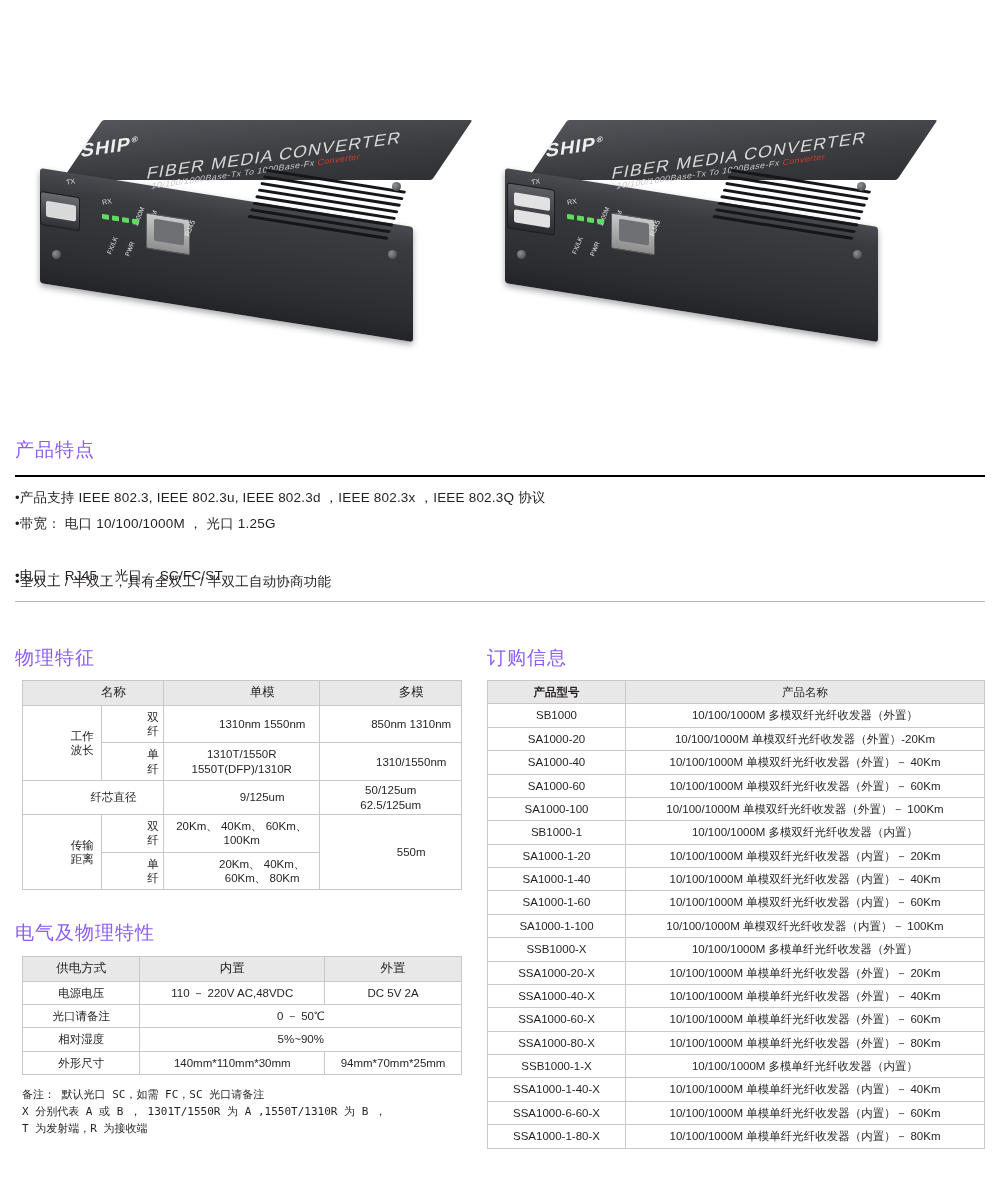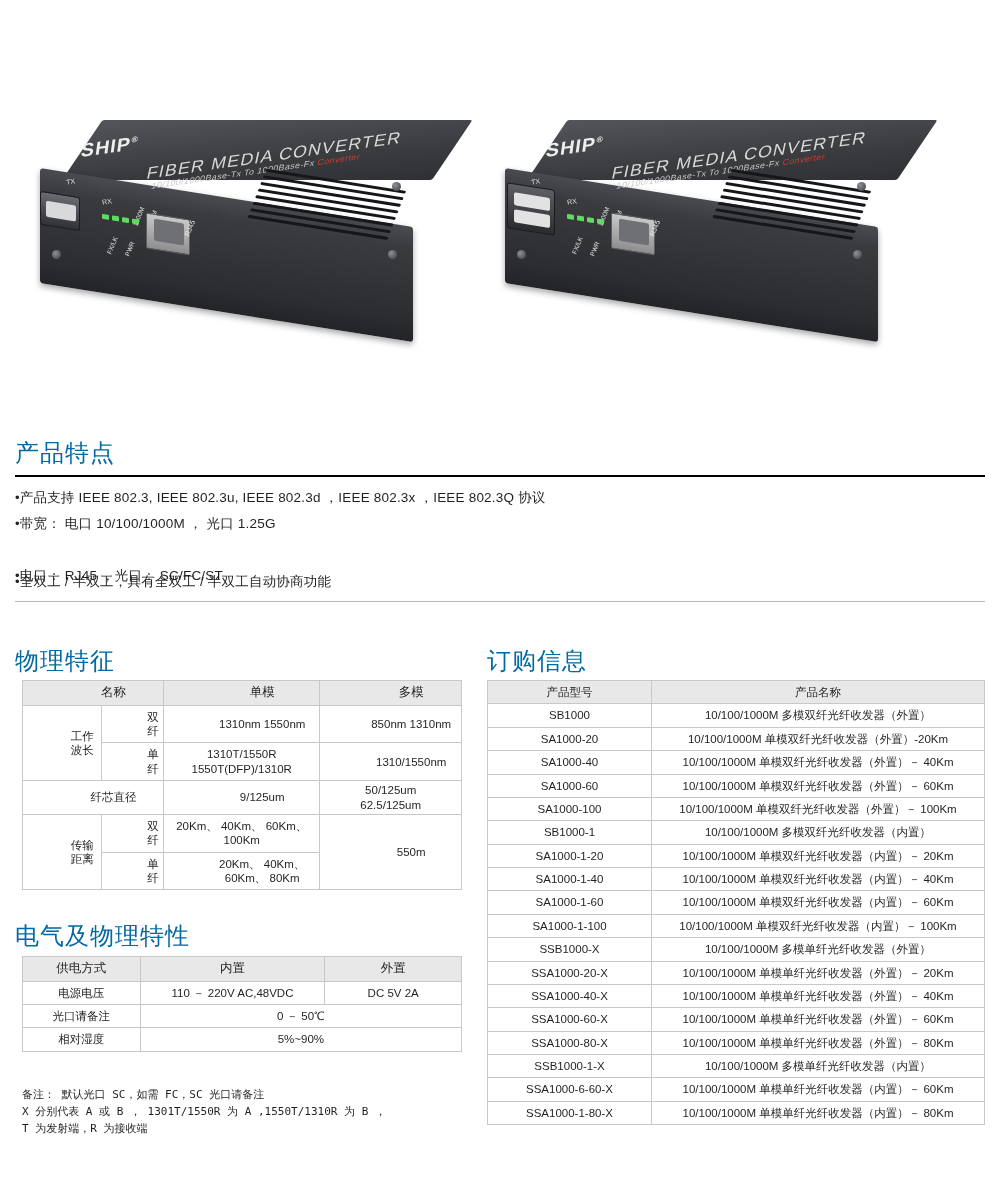--- a/index.html
+++ b/index.html
@@ -130,21 +130,21 @@
   .s1 { left:352px; top:62px; }
   .s2 { left:348px; top:130px; }
   .s3 { left:12px; top:130px; }
 
   
   .hr {
     position:absolute; left:15px; width:970px; height:1px; background:#b9b9b9;
   }
   .hr.thick { height:2px; background:#000; }
   .h-sec {
-    position:absolute; font-size:24px; color:#0369a1; letter-spacing:1px;
+    position:absolute; font-size:19px; color:#8b5cf6; letter-spacing:1px;
   }
 
   
   .feat {
     position:absolute; left:15px; font-size:13.5px; color:#231f20; letter-spacing:0.2px;
   }
   .feat .dot { font-size:13px; }
 
   
   table { border-collapse:collapse; font-size:11.5px; }
@@ -326,35 +326,40 @@
       <td>DC 5V 2A</td>
     </tr>
     <tr>
       <td>光口请备注</td>
       <td colspan="2">0 － 50℃</td>
     </tr>
     <tr>
       <td>相对湿度</td>
       <td colspan="2">5%~90%</td>
     </tr>
+    <tr>
+      <td>外形尺寸</td>
+      <td>140mm*110mm*30mm</td>
+      <td>94mm*70mm*25mm</td>
+    </tr>
   </tbody>
 </table>
 
 <div class="note">
   <div>备注：  默认光口 SC，如需 FC，SC 光口请备注</div>
   <div>X 分别代表 A 或 B ， 1301T/1550R 为 A ,1550T/1310R 为 B ，</div>
   <div>T 为发射端，R 为接收端</div>
 </div>
 
 <div class="h-sec" style="left:487px; top:645px;text-align:center;">订购信息</div>
 
 <table class="tbl" id="order-table">
   <thead>
     <tr>
-      <td style="width:164px;">产品型号</td>
+      <td style="width:138px;font-weight:bold;">产品型号</td>
       <td>产品名称</td>
     </tr>
   </thead>
   <tbody id="order-body">
       <tr>
         <td>SB1000</td>
         <td class="name">10/100/1000M 多模双纤光纤收发器（外置）</td>
       </tr>
       <tr>
         <td>SA1000-20</td>
@@ -410,20 +415,24 @@
       </tr>
       <tr>
         <td>SSA1000-80-X</td>
         <td class="name">10/100/1000M 单模单纤光纤收发器（外置）－ 80Km</td>
       </tr>
       <tr>
         <td>SSB1000-1-X</td>
         <td class="name">10/100/1000M 多模单纤光纤收发器（内置）</td>
       </tr>
       <tr>
+        <td>SSA1000-1-40-X</td>
+        <td class="name">10/100/1000M 单模单纤光纤收发器（内置）－ 40Km</td>
+      </tr>
+      <tr>
         <td>SSA1000-6-60-X</td>
         <td class="name">10/100/1000M 单模单纤光纤收发器（内置）－ 60Km</td>
       </tr>
       <tr>
         <td>SSA1000-1-80-X</td>
         <td class="name">10/100/1000M 单模单纤光纤收发器（内置）－ 80Km</td>
       </tr>
     </tbody>
 </table>
 

